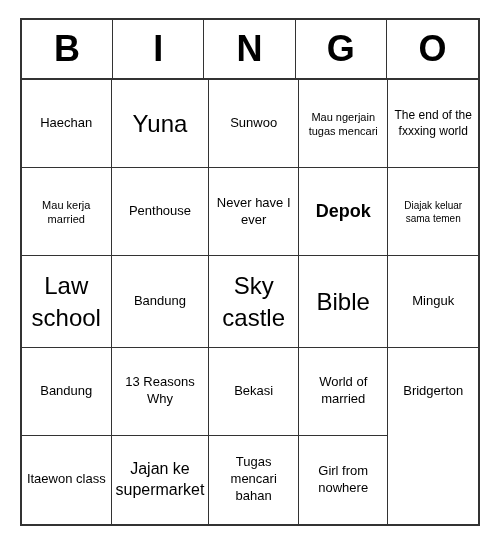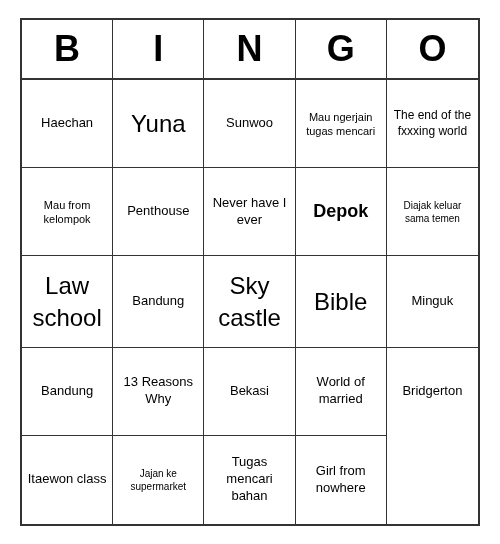--- a/index.html
+++ b/index.html
@@ -89,33 +89,33 @@
       <div class="bingo-letter">N</div>
       <div class="bingo-letter">G</div>
       <div class="bingo-letter">O</div>
     </div>
   <div class="bingo-grid">
   <div class="bingo-cell">Haechan</div>
       <div class="bingo-cell large-text">Yuna</div>
       <div class="bingo-cell">Sunwoo</div>
       <div class="bingo-cell" style="font-size: 11px;">Mau ngerjain tugas mencari</div>
       <div class="bingo-cell" style="font-size: 12px;">The end of the fxxxing world</div>
-      <div class="bingo-cell" style="font-size: 11px;">Mau from kelompok</div>
+      <div class="bingo-cell" style="font-size: 11px;">Mau kerja married</div>
       <div class="bingo-cell">Penthouse</div>
       <div class="bingo-cell">Never have I ever</div>
       <div class="bingo-cell medium-text">Depok</div>
       <div class="bingo-cell" style="font-size: 10px;">Diajak keluar sama temen</div>
       <div class="bingo-cell large-text">Law school</div>
       <div class="bingo-cell">Bandung</div>
       <div class="bingo-cell large-text">Sky castle</div>
       <div class="bingo-cell large-text">Bible</div>
       <div class="bingo-cell">Minguk</div>
       <div class="bingo-cell">Bandung</div>
       <div class="bingo-cell">13 Reasons Why</div>
       <div class="bingo-cell">Bekasi</div>
       <div class="bingo-cell">World of married</div>
       <div class="bingo-cell">Bridgerton</div>
       <div class="bingo-cell">Itaewon class</div>
-      <div class="bingo-cell" style="font-size: 10px;">Jajan ke supermarket</div>
+      <div class="bingo-cell" style="font-size: 16px;">Jajan ke supermarket</div>
       <div class="bingo-cell">Tugas mencari bahan</div>
       <div class="bingo-cell">Girl from nowhere</div>
     </div>
 </div>
 
 </body></html>

